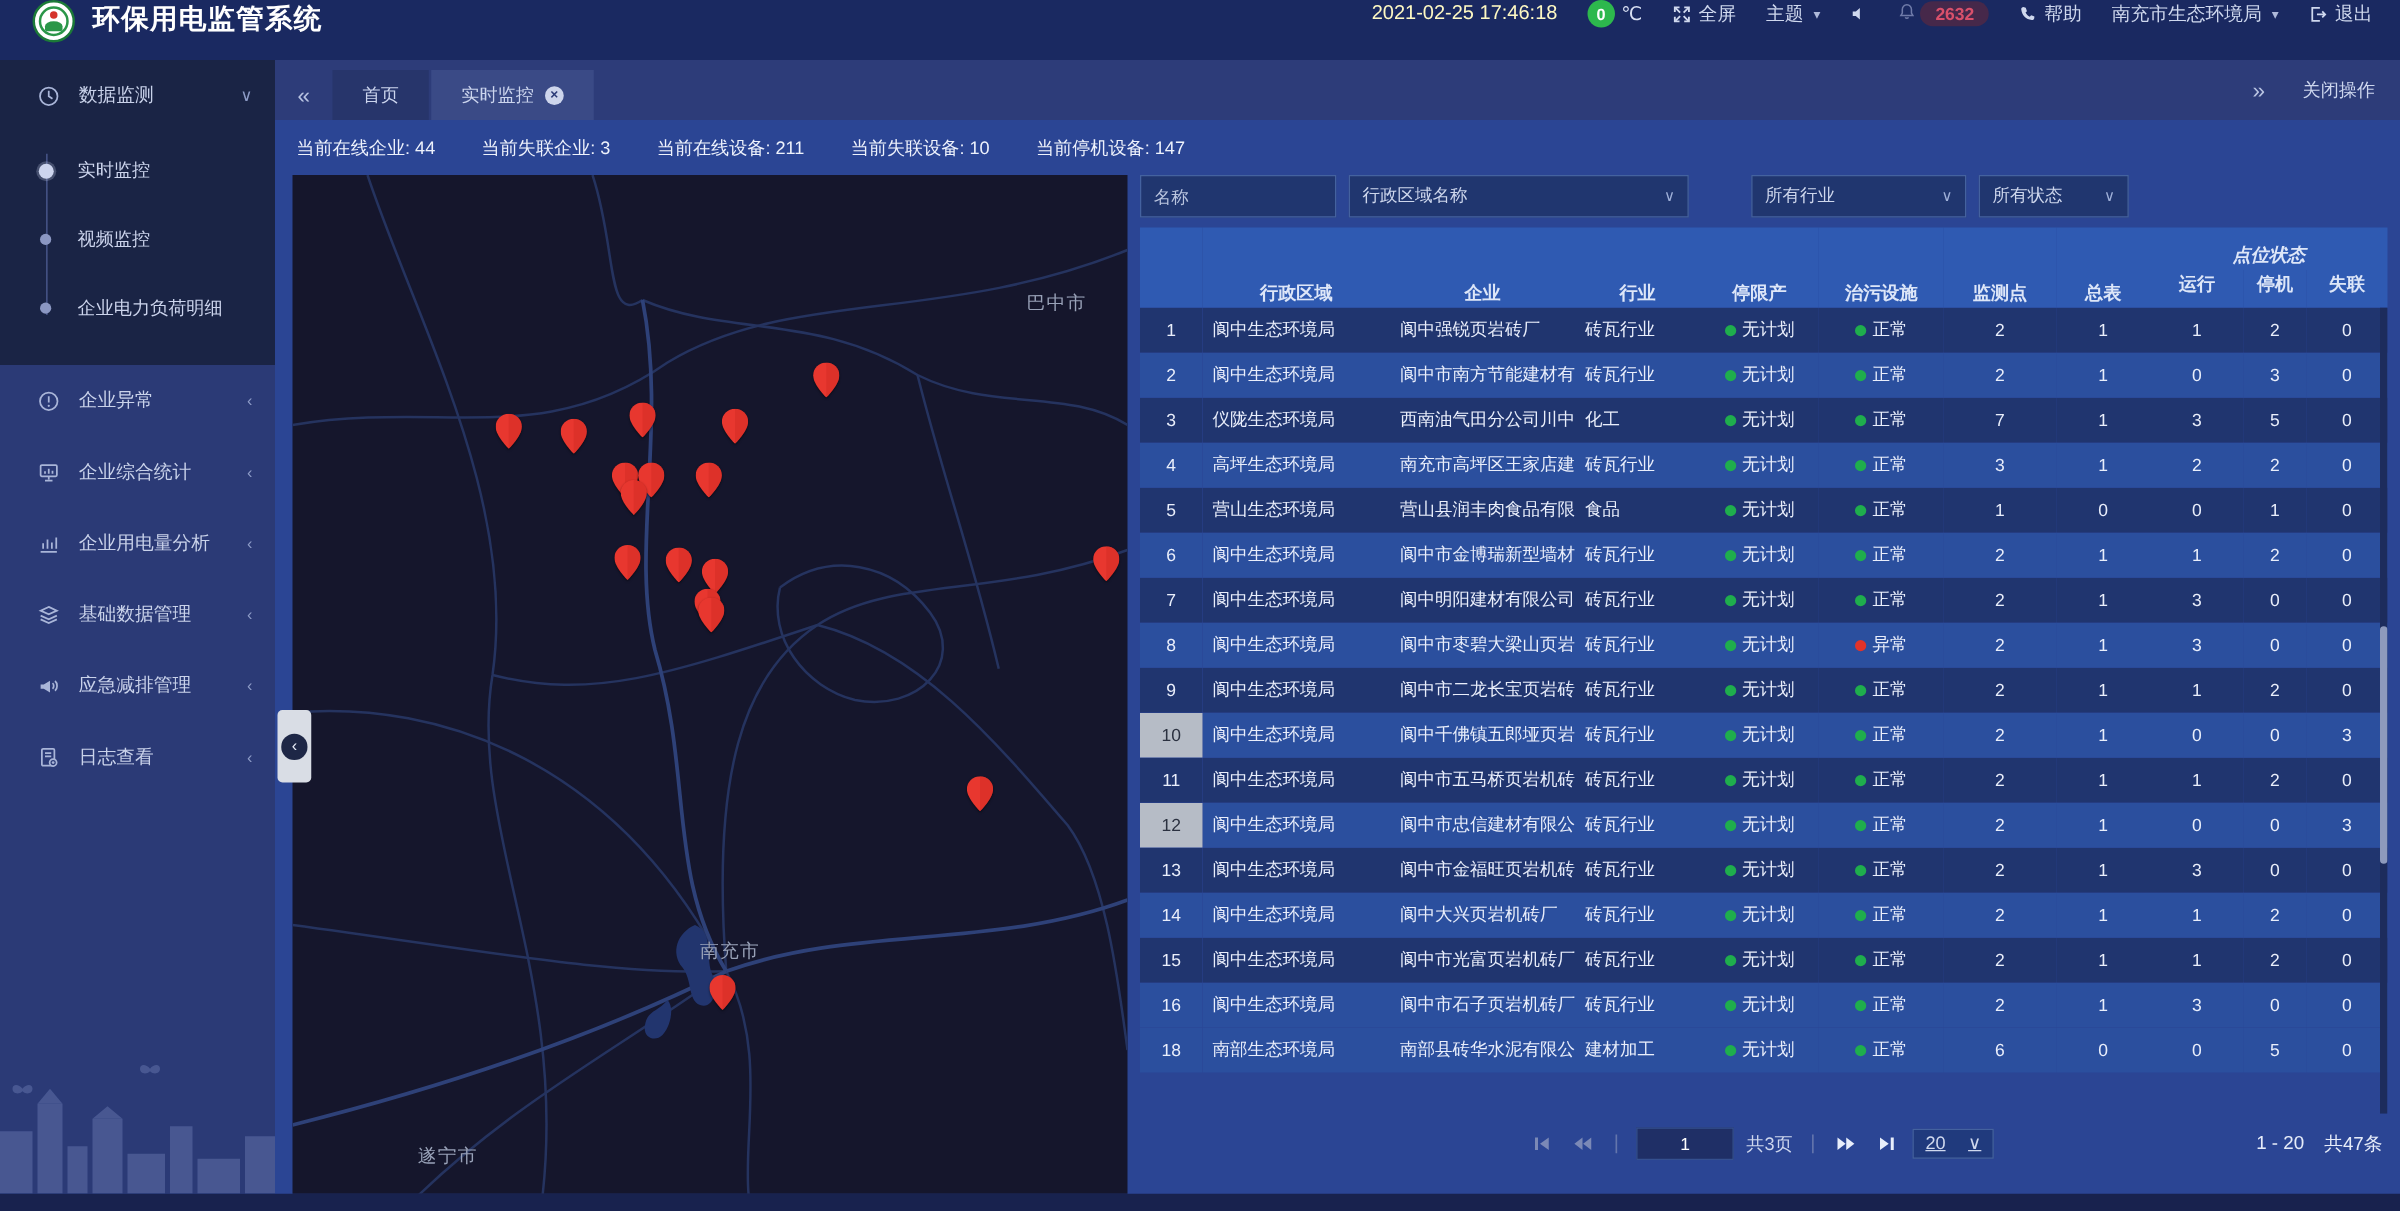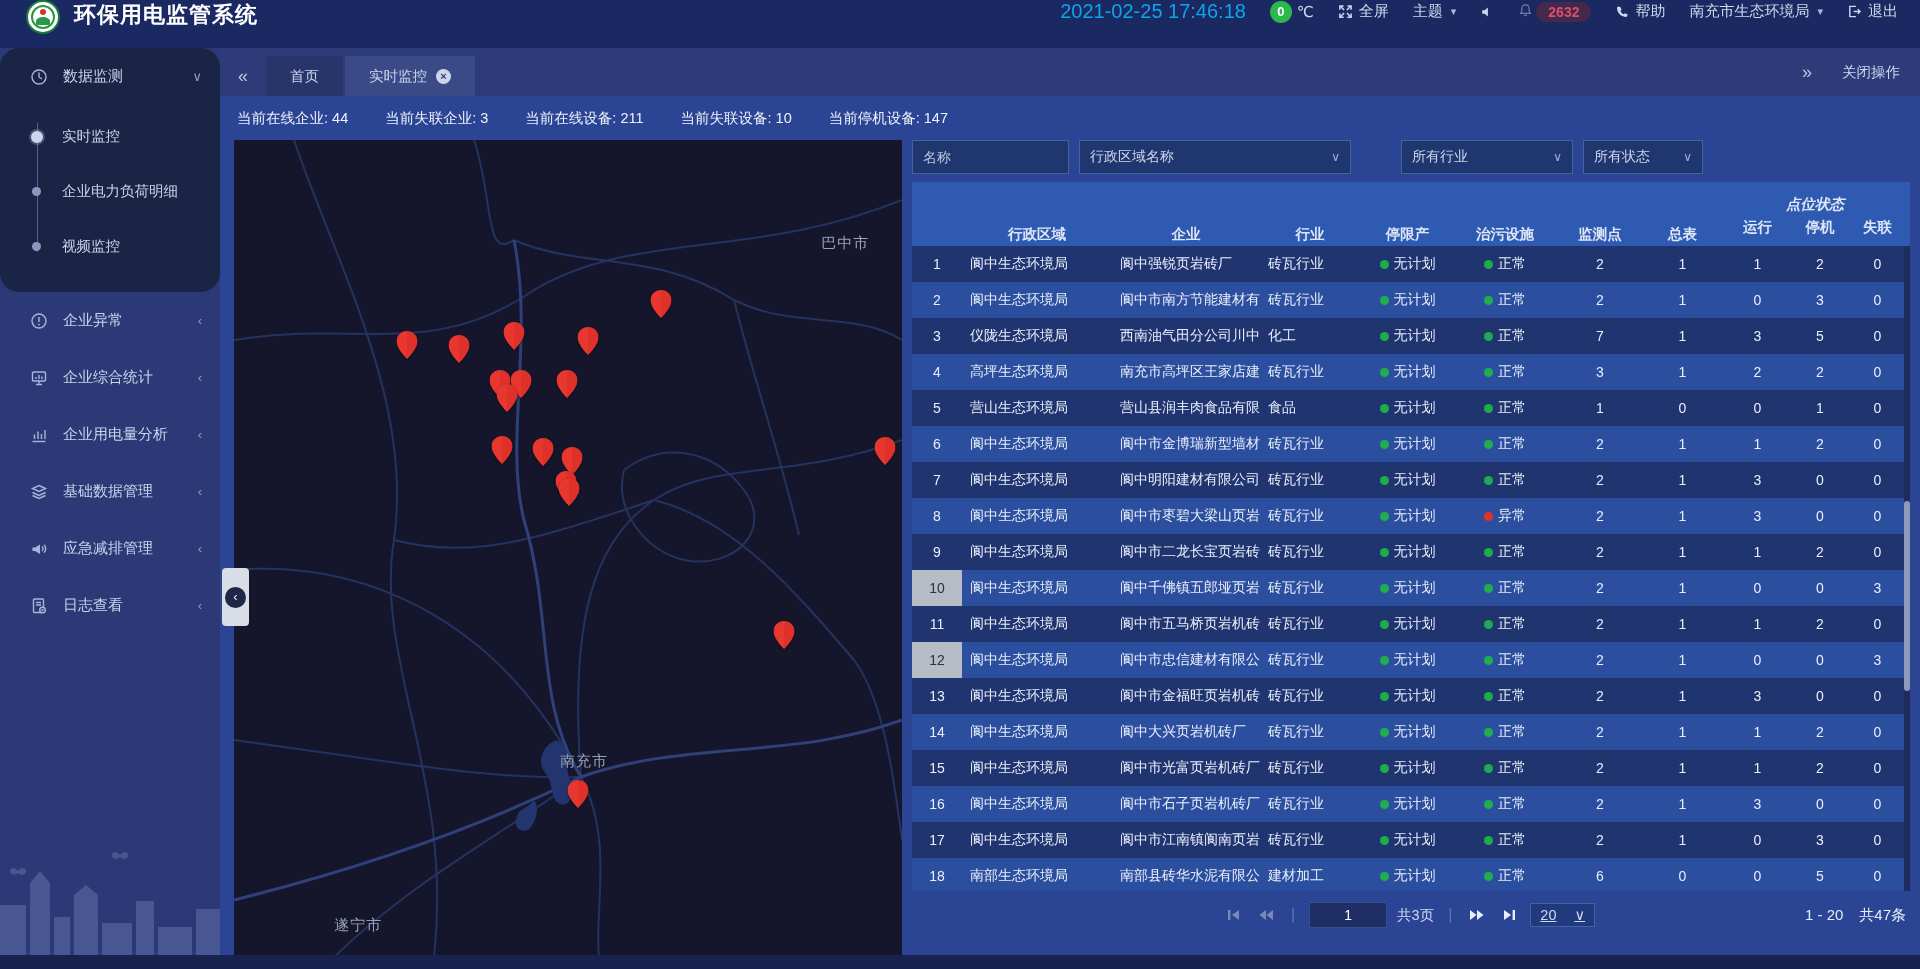--- a/index.html
+++ b/index.html
@@ -12,31 +12,31 @@
     display:flex; align-items:flex-start; padding:0 22px 0 26px; color:#d8dff2; z-index:30; }
   .logo { width:34px; height:34px; border-radius:50%; background:#fff; border:2px solid #1c7a38;
     position:relative; flex:none; display:flex; align-items:center; justify-content:center; }
   .logo .ring { width:24px; height:24px; border-radius:50%; border:2px solid #2a9648; position:relative; overflow:hidden;}
   .logo .ring:before { content:""; position:absolute; left:3px; right:3px; bottom:2px; height:8px; background:#2a9648; border-radius:50% 50% 0 0; }
   .logo .ring:after { content:""; position:absolute; left:7px; top:2px; width:6px; height:6px; background:#d5342c; border-radius:50%; }
   .app-title { font-size:22px; font-weight:bold; color:#fff; margin-left:14px; letter-spacing:1px; }
   .h-right { margin-left:auto; display:flex; align-items:center; gap:24px; font-size:15px; }
   .h-item { display:flex; align-items:center; gap:6px; color:#cfd8ee; cursor:default; }
   .h-item svg { display:block; }
-  .datetime { color:#0ea5e9; font-size:20px; }
+  .datetime { color:#fef9c3; font-size:16px; }
   .temp { display:flex; align-items:center; gap:5px; }
   .temp-badge { width:22px; height:22px; border-radius:50%; background:#2db84d; color:#fff;
     display:flex; align-items:center; justify-content:center; font-size:13px; font-weight:bold; }
   .bell-wrap { display:flex; align-items:center; gap:3px; }
   .count-pill { background:#46284a; color:#d9506b; border-radius:10px; padding:2px 12px; font-size:14px; font-weight:bold; }
   .caret { font-size:11px; color:#aeb9da; margin-left:2px; }
 
   
   .sidebar { position:absolute; top:48px; left:0; width:220px; bottom:14px; background:#2b3a76; z-index:20; overflow:hidden; }
-  .side-sec.open { background:#1a2445;border-radius:19px; }
+  .side-sec.open { background:#1a2445; }
   .side-item { height:57px; display:flex; align-items:center; padding:0 18px 0 30px; gap:15px;
     color:#c9d2ea; font-size:15px; cursor:pointer; }
   .s-icon { width:18px; height:18px; color:#a9b5d8; flex:none; }
   .s-icon svg { width:18px; height:18px; }
   .s-label { flex:1; }
   .s-chev { color:#8d9bc6; font-size:13px; }
   .submenu { position:relative; padding:4px 0 18px 0; }
   .submenu:before { content:""; position:absolute; left:37px; top:18px; bottom:40px; width:1px; background:#505f96; }
   .sub-item { height:55px; display:flex; align-items:center; padding-left:62px; color:#ccd4ec; font-size:14.5px; position:relative; cursor:pointer; }
   .sub-item .dot { position:absolute; left:32px; width:9px; height:9px; border-radius:50%; background:#8b97c2; }
@@ -195,25 +195,25 @@
             <span class="s-label">数据监测</span>
             <span class="s-chev">∨</span>
           </div>
           <div class="submenu">
             <div class="sub-item active">
               <span class="dot"></span>
               <span>实时监控</span>
             </div>
             <div class="sub-item">
               <span class="dot"></span>
-              <span>企业电力负荷明细</span>
+              <span>视频监控</span>
             </div>
             <div class="sub-item">
               <span class="dot"></span>
-              <span>视频监控</span>
+              <span>企业电力负荷明细</span>
             </div>
           </div>
         </div>
         <div class="side-sec">
           <div class="side-item">
             <span class="s-icon"><svg viewBox="0 0 18 18" fill="none" stroke="currentColor" stroke-width="1.4">
                 <circle cx="9" cy="9" r="7"></circle>
                 <path d="M9 5v5"></path>
                 <circle cx="9" cy="12.6" r=".9" fill="currentColor" stroke="none"></circle>
               </svg></span>
@@ -821,39 +821,20 @@
                       <span>无计划</span>
                     </span></td>
                   <td><span class="cellflex">
                       <span class="dot green"></span>
                       <span>正常</span>
                     </span></td>
                   <td>2</td>
                   <td>1</td>
                   <td>3</td>
                   <td>0</td>
-                  <td>0</td>
-                </tr>
-                <tr class="odd">
-                  <td class="num">17</td>
-                  <td class="l">阆中生态环境局</td>
-                  <td class="l">阆中市江南镇阆南页岩</td>
-                  <td class="l">砖瓦行业</td>
-                  <td><span class="cellflex">
-                      <span class="dot green"></span>
-                      <span>无计划</span>
-                    </span></td>
-                  <td><span class="cellflex">
-                      <span class="dot green"></span>
-                      <span>正常</span>
-                    </span></td>
-                  <td>2</td>
-                  <td>1</td>
-                  <td>0</td>
-                  <td>3</td>
                   <td>0</td>
                 </tr>
                 <tr class="even">
                   <td class="num">18</td>
                   <td class="l">南部生态环境局</td>
                   <td class="l">南部县砖华水泥有限公</td>
                   <td class="l">建材加工</td>
                   <td><span class="cellflex">
                       <span class="dot green"></span>
                       <span>无计划</span>

